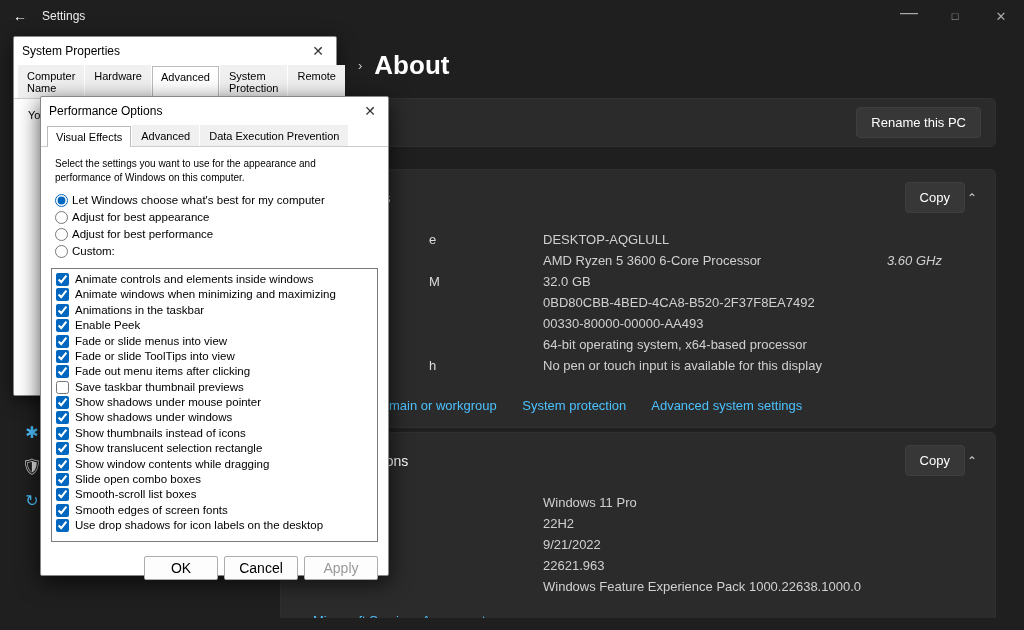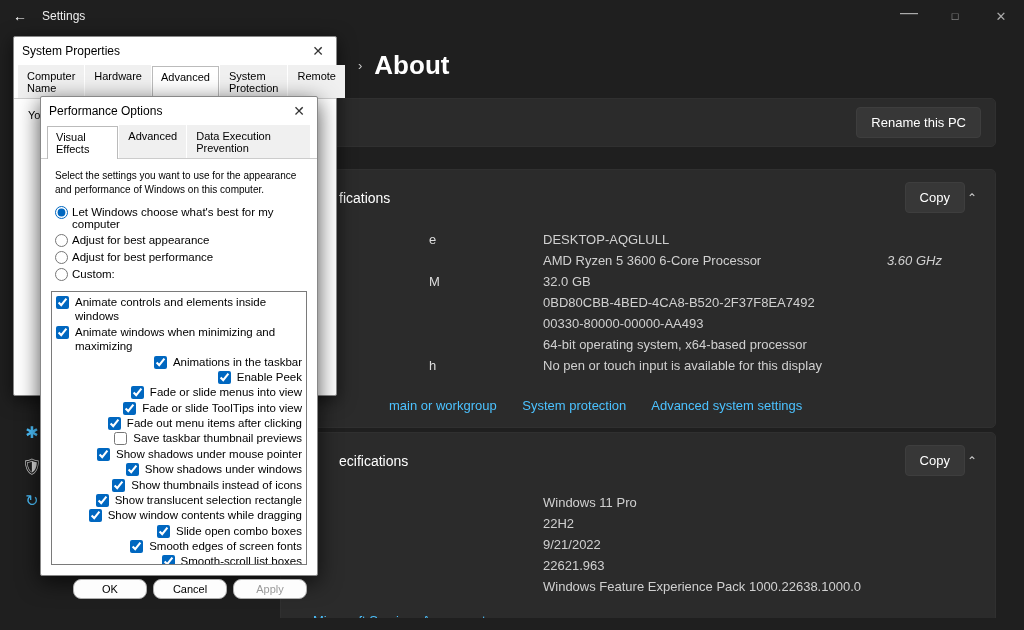--- a/index.html
+++ b/index.html
@@ -43,33 +43,33 @@
   
   .sysprop { position: absolute; left: 13px; top: 36px; width: 324px; height: 360px; background: #fff; border: 1px solid #888; border-radius: 2px; color: #000; box-shadow: 0 4px 18px rgba(0,0,0,.6); }
   .sysprop .dlg-title { font-size: 12px; padding: 6px 8px; display:flex; justify-content:space-between; align-items:center;}
   .sysprop .dlg-title .x { color:#333; font-size:14px; cursor:pointer; padding:0 4px;}
   .tab-row { display: flex; border-bottom: 1px solid #ccc; padding: 0 4px; font-size: 11px; }
   .tab-row .tab { padding: 4px 8px; border: 1px solid transparent; background:#f0f0f0; border-bottom:none; margin-right:1px; cursor:pointer;}
   .tab-row .tab.active { background: #fff; border-color: #bbb; position:relative; top:1px;}
   .sysprop .body-text { font-size: 11px; padding: 10px 14px; color:#000;}
 
   
-  .perf { position: absolute; left: 40px; top: 96px; width: 278px; height: 480px; background: #fff; border: 1px solid #888; border-radius: 2px; color: #000; box-shadow: 0 6px 22px rgba(0,0,0,.7); }
+  .perf { position: absolute; left: 40px; top: 96px; width: 349px; height: 480px; background: #fff; border: 1px solid #888; border-radius: 2px; color: #000; box-shadow: 0 6px 22px rgba(0,0,0,.7); }
   .perf .dlg-title { font-size: 12px; padding: 6px 8px; display:flex; justify-content:space-between; align-items:center;}
   .perf .dlg-title .x { color:#333; font-size:14px; cursor:pointer; padding:0 4px;}
   .perf .tab-row { padding: 0 6px; }
   .perf .desc { font-size: 10px; padding: 10px 14px 6px 14px; line-height: 1.35; }
   .radios { padding: 2px 14px 6px 14px; font-size: 11.5px; }
   .radios label { display:flex; align-items:flex-start; gap:4px; padding: 2px 0; cursor:pointer;}
   .radios input[type=radio]{ accent-color:#0067c0; width:13px; height:13px; }
   .checklist { margin: 2px 10px 8px 10px; border: 1px solid #7a7a7a; height: 274px; padding: 3px 4px; font-size: 11.5px; overflow: hidden; background:#fff;}
-  .checklist label { display:flex; align-items:flex-start; gap:6px; padding: 0 0 1px 0; cursor:pointer; line-height:1.25;justify-content:flex-end;}
+  .checklist label { display:flex; align-items:flex-start; gap:6px; padding: 0 0 1px 0; cursor:pointer; line-height:1.25;}
   .checklist input[type=checkbox]{ accent-color:#0067c0; width:13px; height:13px; margin-top:1px; flex-shrink:0; }
   .dlg-footer { display:flex; justify-content:flex-end; gap:6px; padding: 6px 10px 10px 10px; }
-  .dlg-footer button { font-size: 11px; padding: 3px 0; width: 74px; background:#fdfdfd; border:1px solid #adadad; border-radius:8px; cursor:pointer;}
+  .dlg-footer button { font-size: 14px; padding: 3px 0; width: 74px; background:#fdfdfd; border:1px solid #adadad; border-radius:2px; cursor:pointer;}
   .dlg-footer button.disabled { color:#9a9a9a; }
 
 </style>
 </head>
 <body>
 
 <div class="main-window">
   <div class="titlebar">
     <div class="back-arrow">←</div>
     <div class="title">Settings</div>
@@ -285,25 +285,25 @@
       <label>
         <input type="checkbox" checked="" style="">
         <span>Show window contents while dragging</span>
       </label>
       <label>
         <input type="checkbox" checked="" style="">
         <span>Slide open combo boxes</span>
       </label>
       <label>
         <input type="checkbox" checked="" style="">
+        <span>Smooth-scroll list boxes</span>
+      </label>
+      <label>
+        <input type="checkbox" checked="" style="">
         <span>Smooth edges of screen fonts</span>
-      </label>
-      <label>
-        <input type="checkbox" checked="" style="">
-        <span>Smooth-scroll list boxes</span>
       </label>
       <label>
         <input type="checkbox" checked="" style="">
         <span>Use drop shadows for icon labels on the desktop</span>
       </label>
     </div>
   <div class="dlg-footer">
     <button>OK</button>
     <button>Cancel</button>
     <button class="disabled">Apply</button>

